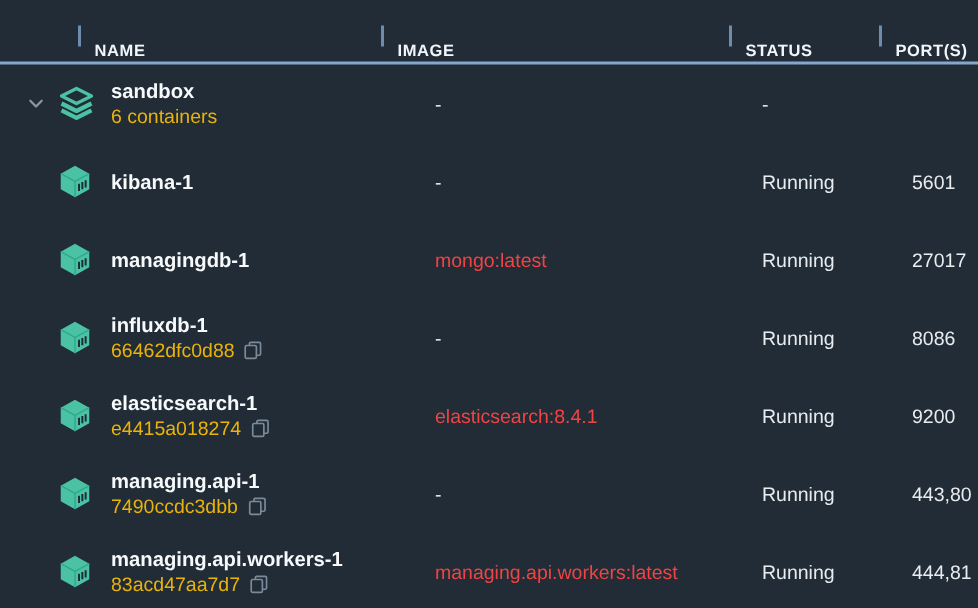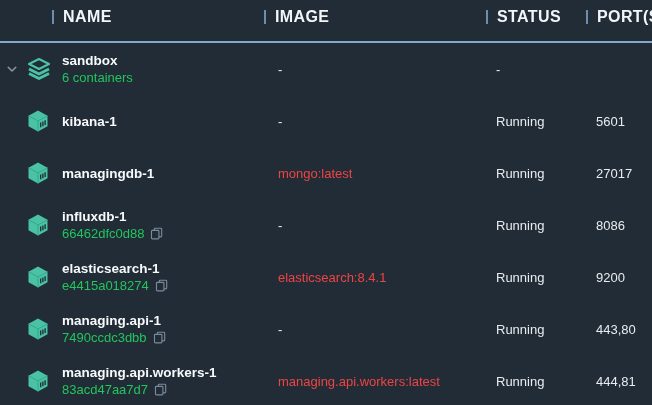--- a/index.html
+++ b/index.html
@@ -6,50 +6,50 @@
   .app{
     position:relative;width:652px;height:405px;overflow:hidden;
     background:#212c37;
     font-family:"Liberation Sans","DejaVu Sans",sans-serif;
     -webkit-font-smoothing:antialiased;
   }
   
   .thead{position:relative;height:41px;border-bottom:2px solid #84a7cd;}
   .th{position:absolute;top:8px;display:flex;align-items:center;gap:9px;cursor:pointer;}
   .th-sep{width:2px;height:14px;background:#6f8cab;display:inline-block;flex:none;}
-  .th-label{font-size:16px;font-weight:700;color:#f2f6f9;letter-spacing:.4px;}
+  .th-label{font-size:11px;font-weight:700;color:#f2f6f9;letter-spacing:.4px;margin-top:20px;}
   
   .rows{position:relative;}
   .row{
     display:grid;grid-template-columns:24px 38px 206px 218px 100px 66px;
-    height:52px;align-items:center;
+    height:52px;align-items:center;margin-left:12px;
   }
   .cell{min-width:0;}
   .expander{display:flex;justify-content:center;align-items:center;color:#8b97a3;}
   .iconcell{display:flex;align-items:center;padding-left:2px;color:#4cc2a5;}
   .namecell{display:flex;flex-direction:column;justify-content:center;}
   .name{font-size:13.5px;font-weight:700;color:#f7f9fa;line-height:17px;white-space:nowrap;}
   .subline{display:flex;align-items:center;gap:6px;line-height:17px;}
-  .sub{font-size:13px;color:#22c55e;white-space:nowrap;}
+  .sub{font-size:13px;color:#eab308;white-space:nowrap;}
   .copy{color:#7c8b9b;flex:none;cursor:pointer;}
   .imagecell,.statuscell,.portscell{padding-left:10px;font-size:13px;color:#e8ecef;white-space:nowrap;}
   .image-text.link{color:#ef4444;cursor:pointer;}
   .chevron{cursor:pointer;}
 </style>
 </head>
 <body>
 
 <div class="app">
 
   <div class="thead">
     <div class="th" style="left:52px">
       <span class="th-sep"></span>
       <span class="th-label">NAME</span>
     </div>
-    <div class="th" style="left:264px">
+    <div class="th" style="left:254px">
       <span class="th-sep"></span>
       <span class="th-label">IMAGE</span>
     </div>
     <div class="th" style="left:486px">
       <span class="th-sep"></span>
       <span class="th-label">STATUS</span>
     </div>
     <div class="th" style="left:586px">
       <span class="th-sep"></span>
       <span class="th-label">PORT(S)</span>

